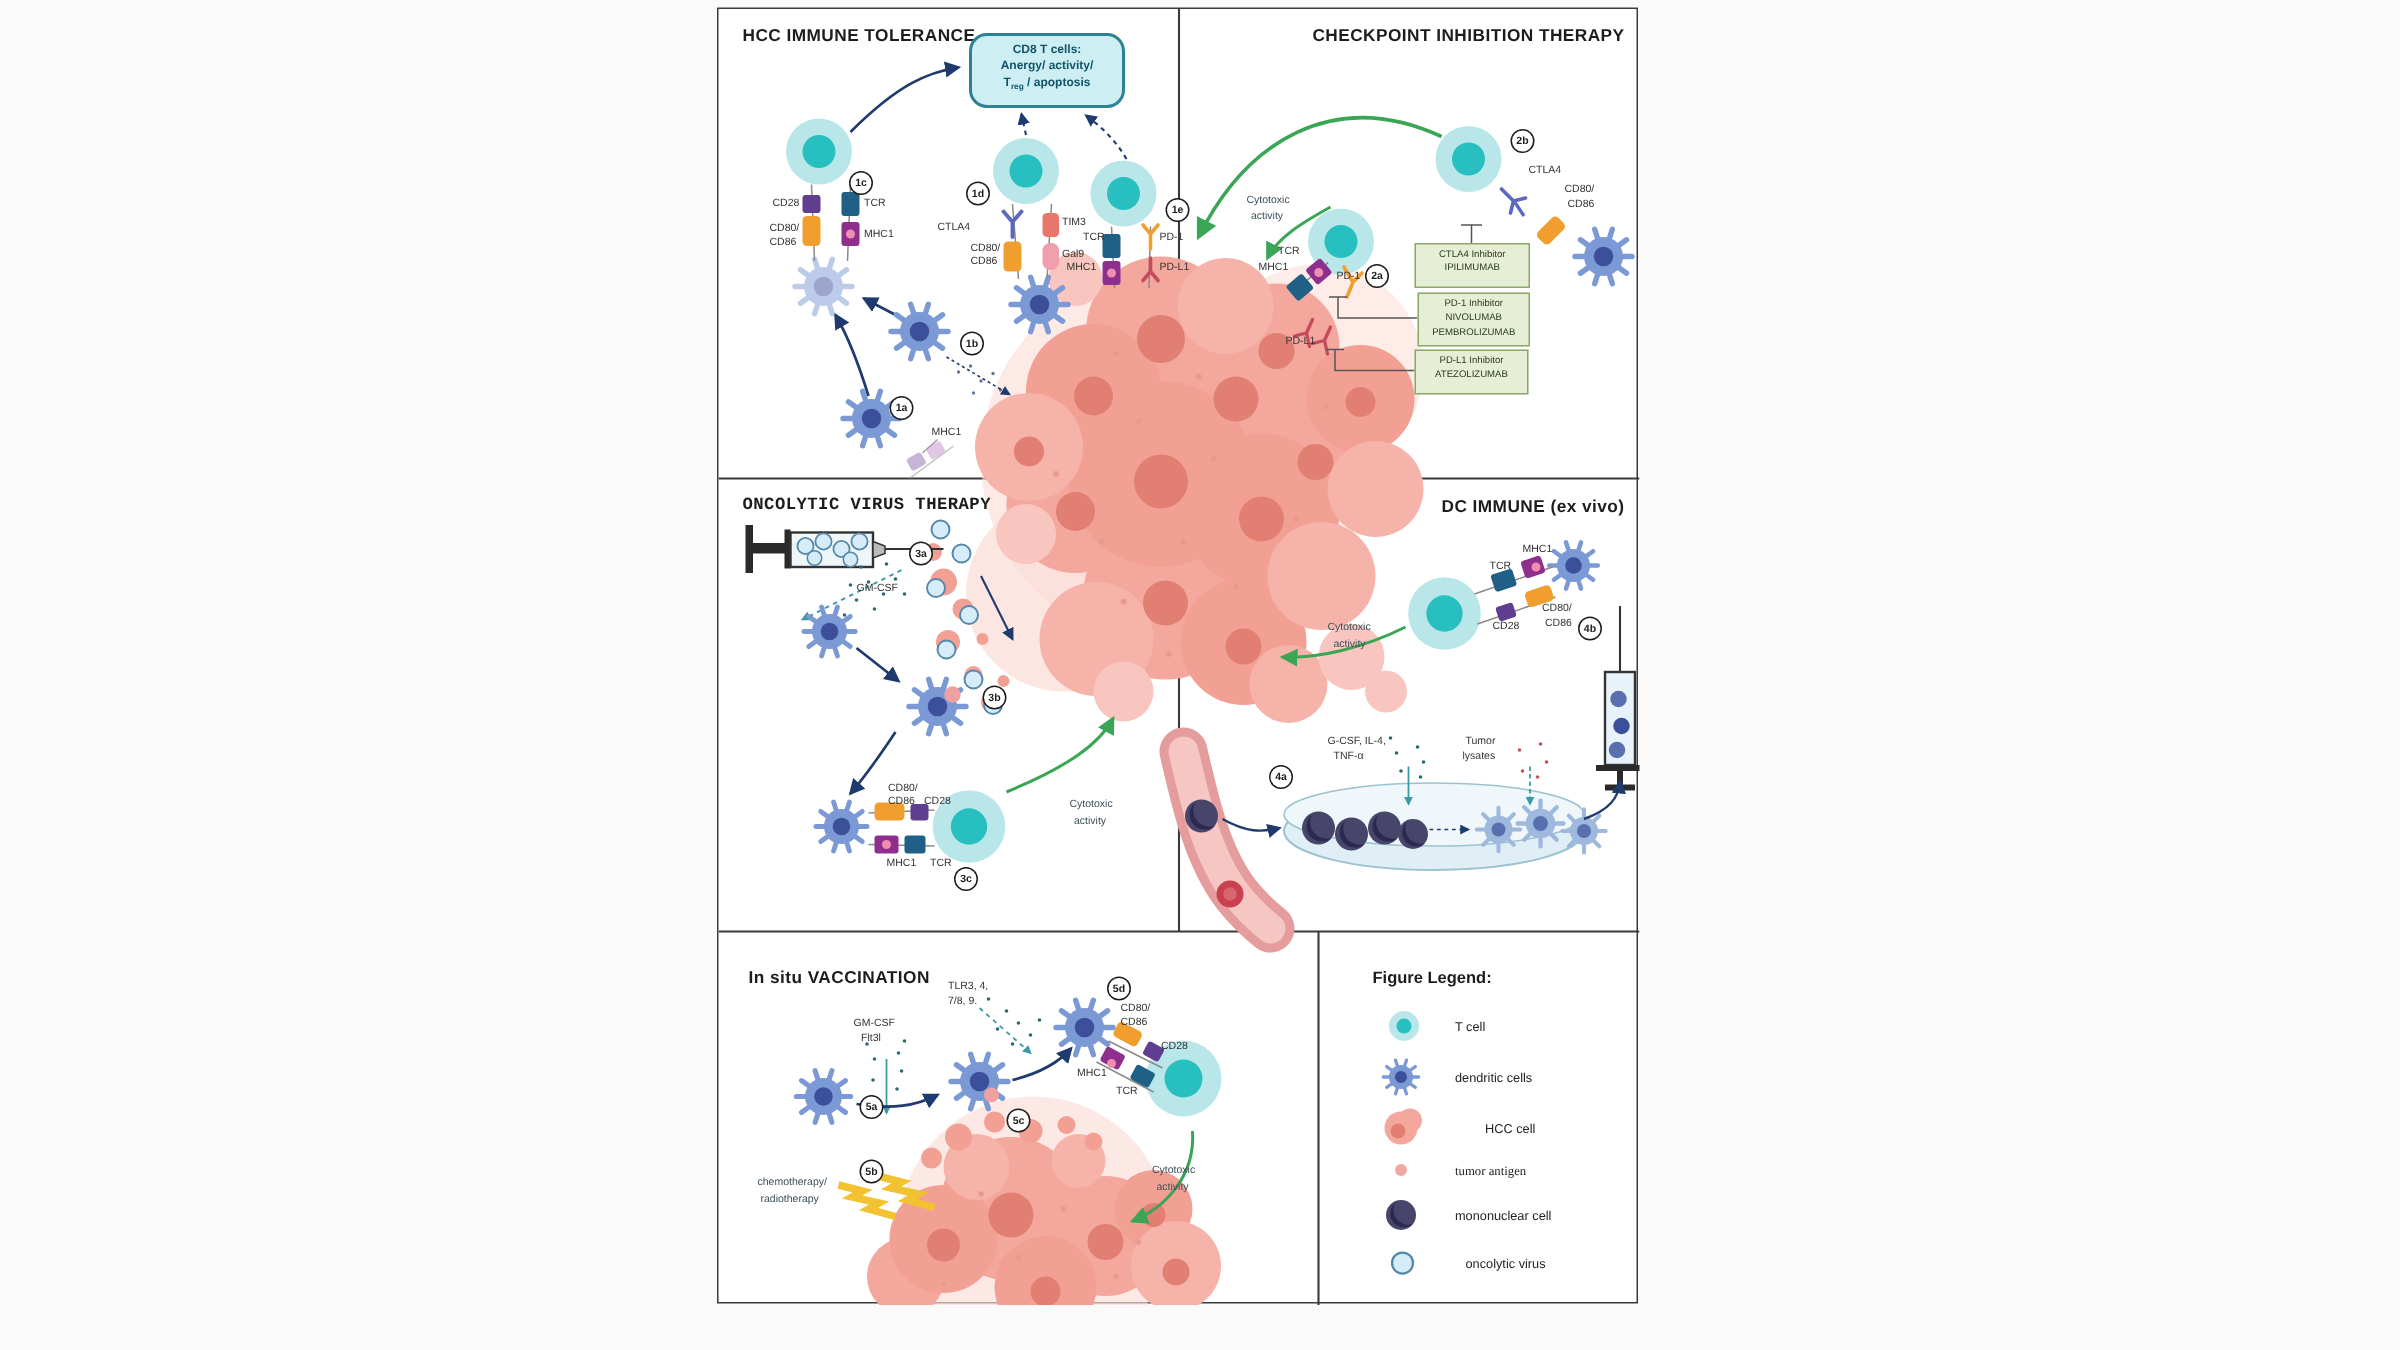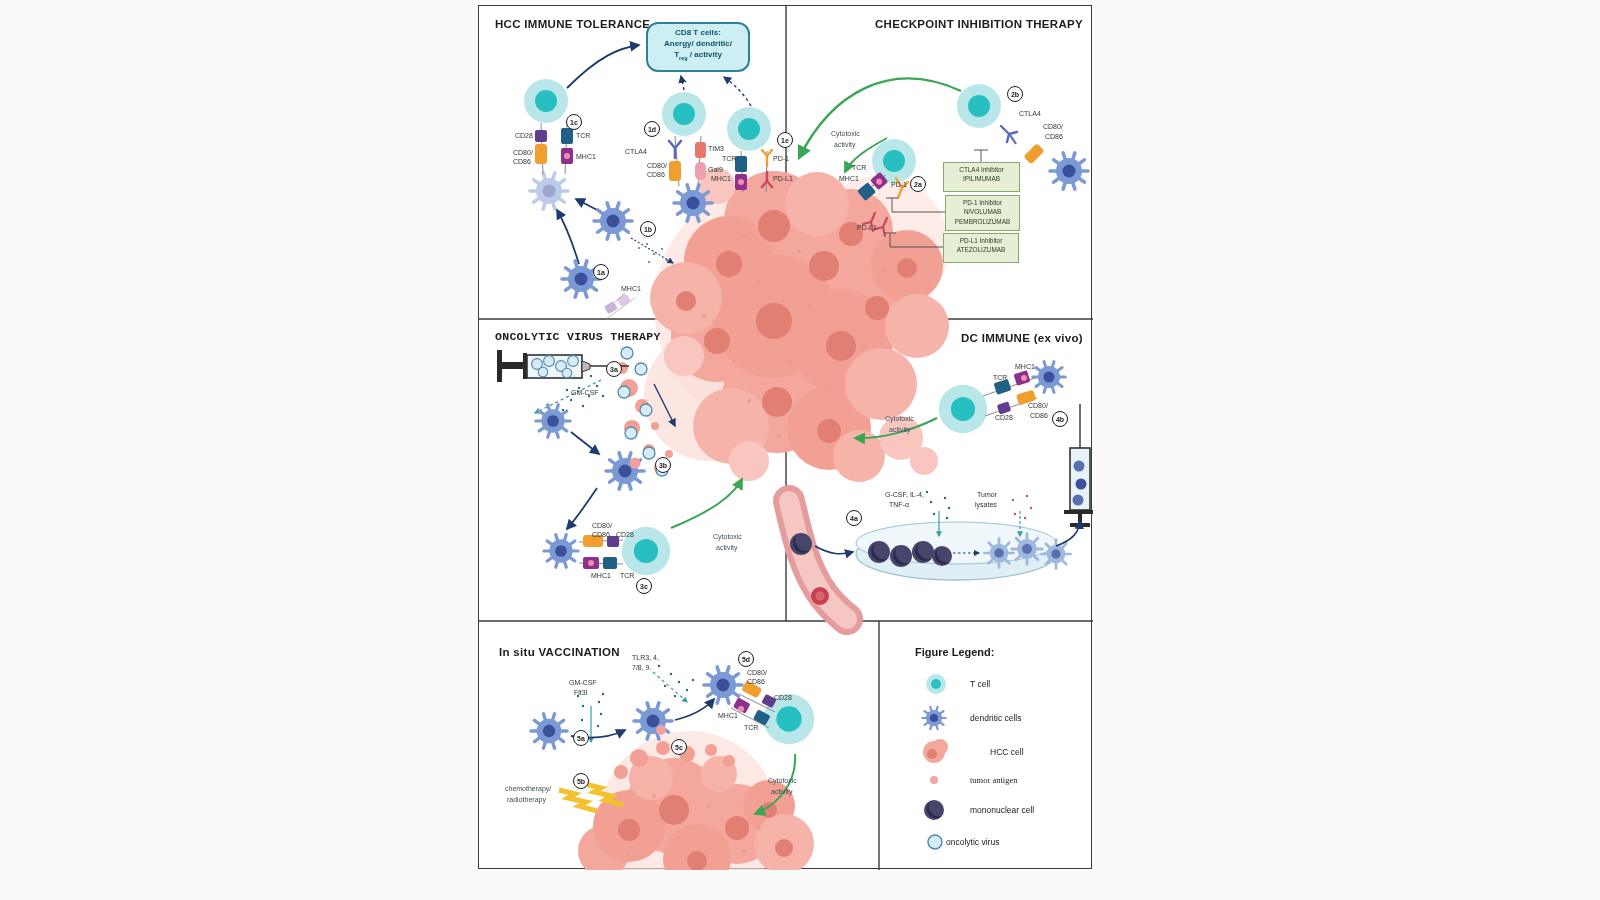--- a/index.html
+++ b/index.html
@@ -509,22 +509,22 @@
   </svg>
 
   <div class="ptitle" style="left:16px;top:12px;">HCC IMMUNE TOLERANCE</div>
   <div class="ptitle" style="right:8px;top:12px;">CHECKPOINT INHIBITION THERAPY</div>
   <div class="ptitle" style="left:16px;top:324px;font-family:Liberation Mono, monospace;">ONCOLYTIC VIRUS THERAPY</div>
   <div class="ptitle" style="right:8px;top:326px;">DC IMMUNE (ex vivo)</div>
   <div class="ptitle" style="left:20px;top:640px;">In situ VACCINATION</div>
 
   <div class="outcome-box">
     <div><span>CD8 T cells:</span></div>
-    <div><span>Anergy/ dendritic/</span></div>
-    <div><span>T</span><sub>reg</sub> <span>/ activity</span></div>
+    <div><span>Anergy/ activity/</span></div>
+    <div><span>T</span><sub>reg</sub> <span>/ apoptosis</span></div>
   </div>
 
   <div class="inh-box" style="left:464px;top:156px;width:77px;height:30px;">
     <div>CTLA4 Inhibitor</div>
     <div>IPILIMUMAB</div>
   </div>
   <div class="inh-box" style="left:466px;top:189px;width:75px;height:36px;">
     <div>PD-1 Inhibitor</div>
     <div>NIVOLUMAB</div>
     <div>PEMBROLIZUMAB</div>
@@ -611,15 +611,15 @@
   <span class="lbl cyt" style="left:28px;top:790px;">radiotherapy</span>
   <span class="lbl cyt" style="left:289px;top:771px;">Cytotoxic</span>
   <span class="lbl cyt" style="left:292px;top:782px;">activity</span>
 
   <div class="legend-title" style="left:436px;top:640px;">Figure Legend:</div>
   <span class="legend-label" style="left:480px;top:673px;">T cell</span>
   <span class="legend-label" style="left:480px;top:707px;">dendritic cells</span>
   <span class="legend-label" style="left:500px;top:741px;">HCC cell</span>
   <span class="legend-label" style="left:480px;top:769px;font-family:Liberation Serif, serif;">tumor antigen</span>
   <span class="legend-label" style="left:480px;top:799px;">mononuclear cell</span>
-  <span class="legend-label" style="left:456px;top:831px;">oncolytic virus</span>
+  <span class="legend-label" style="left:487px;top:831px;">oncolytic virus</span>
 
 </div>
 
 </body></html>

